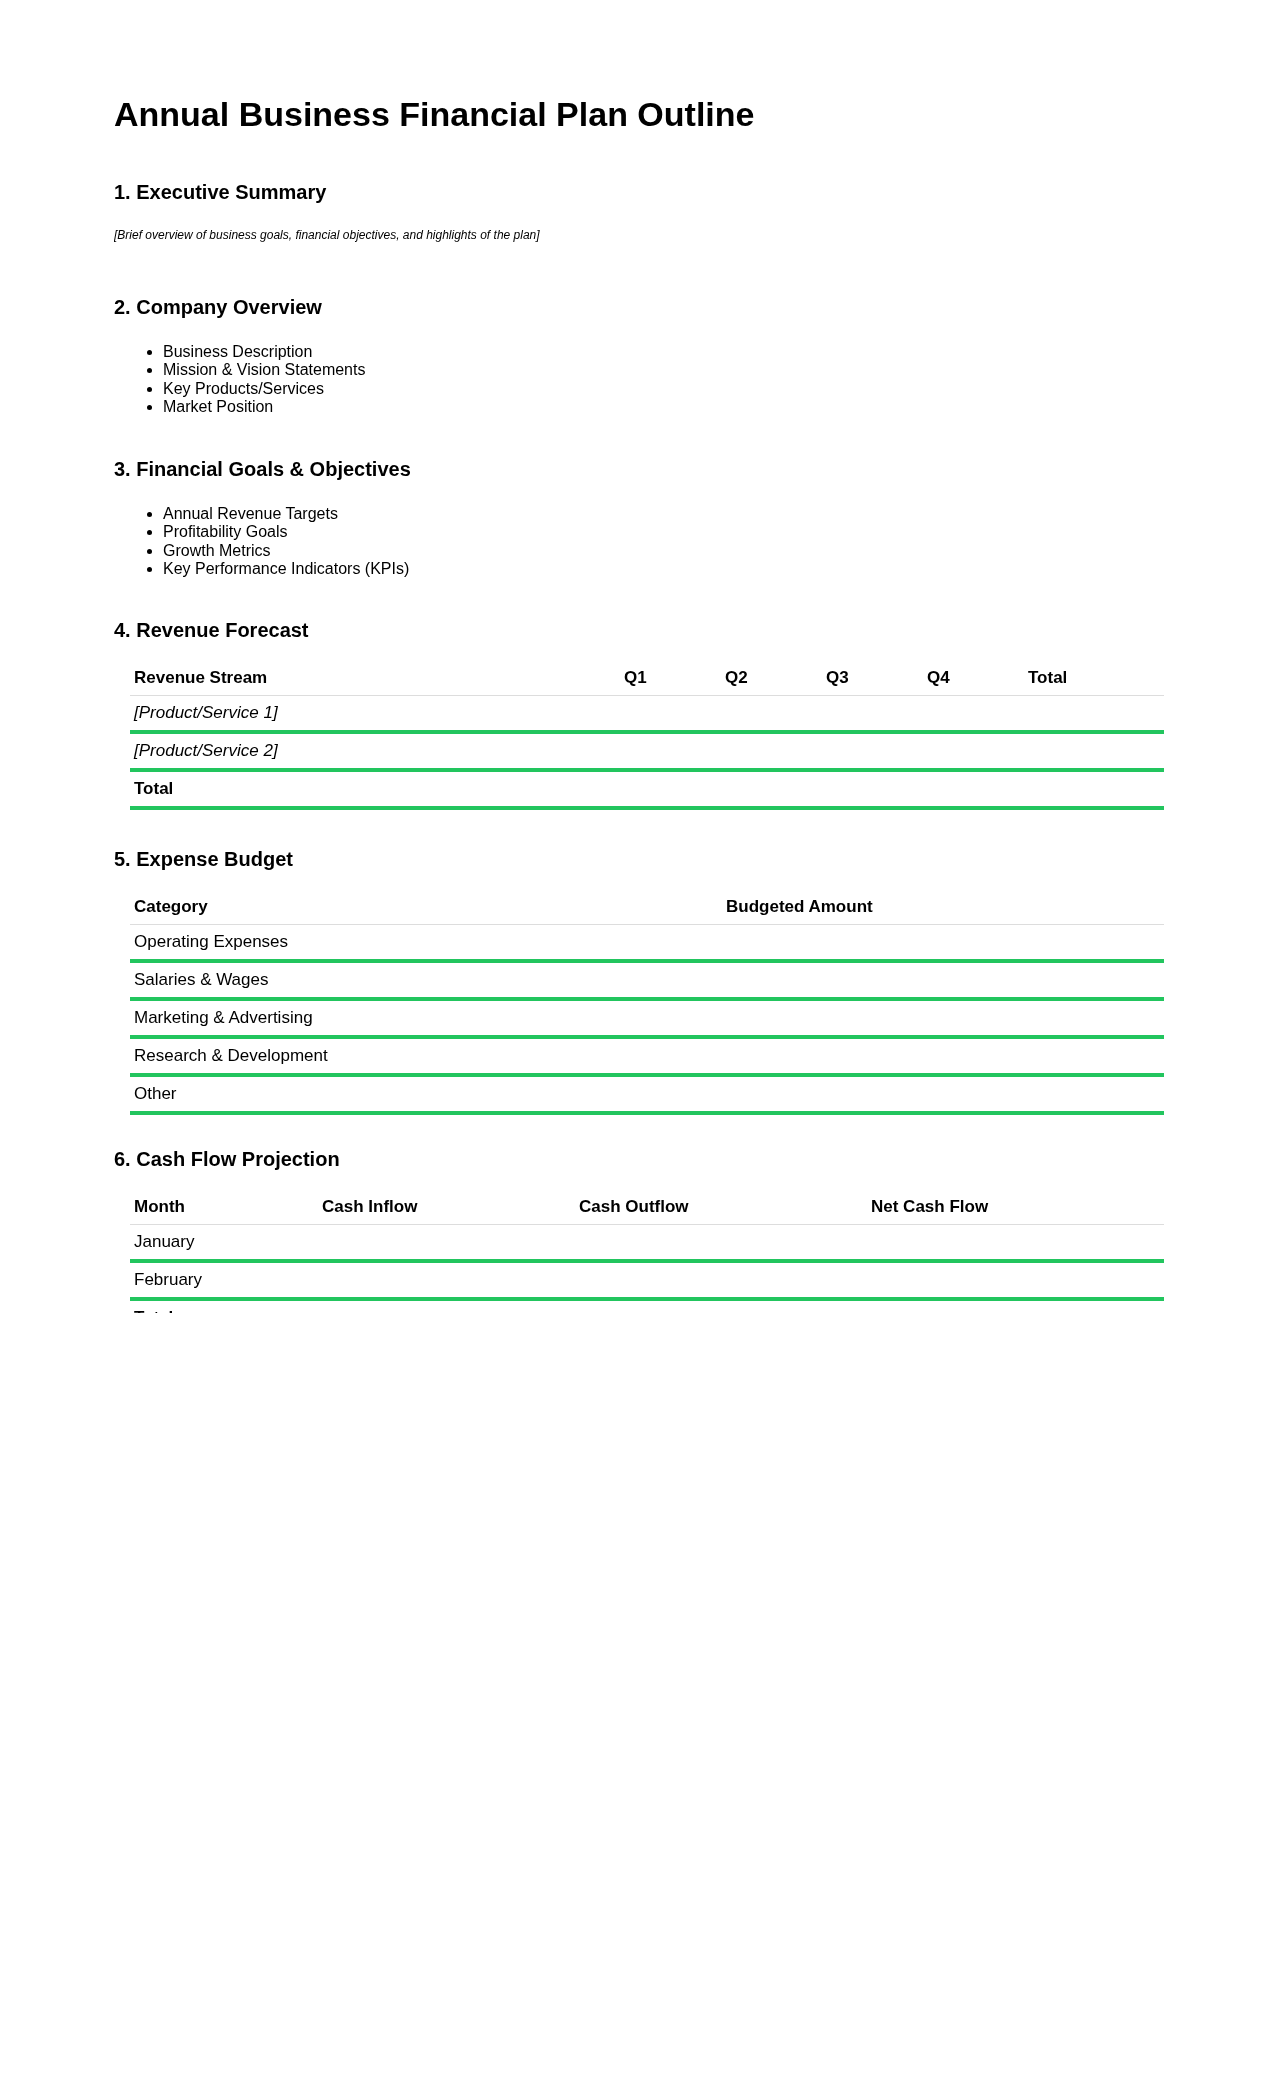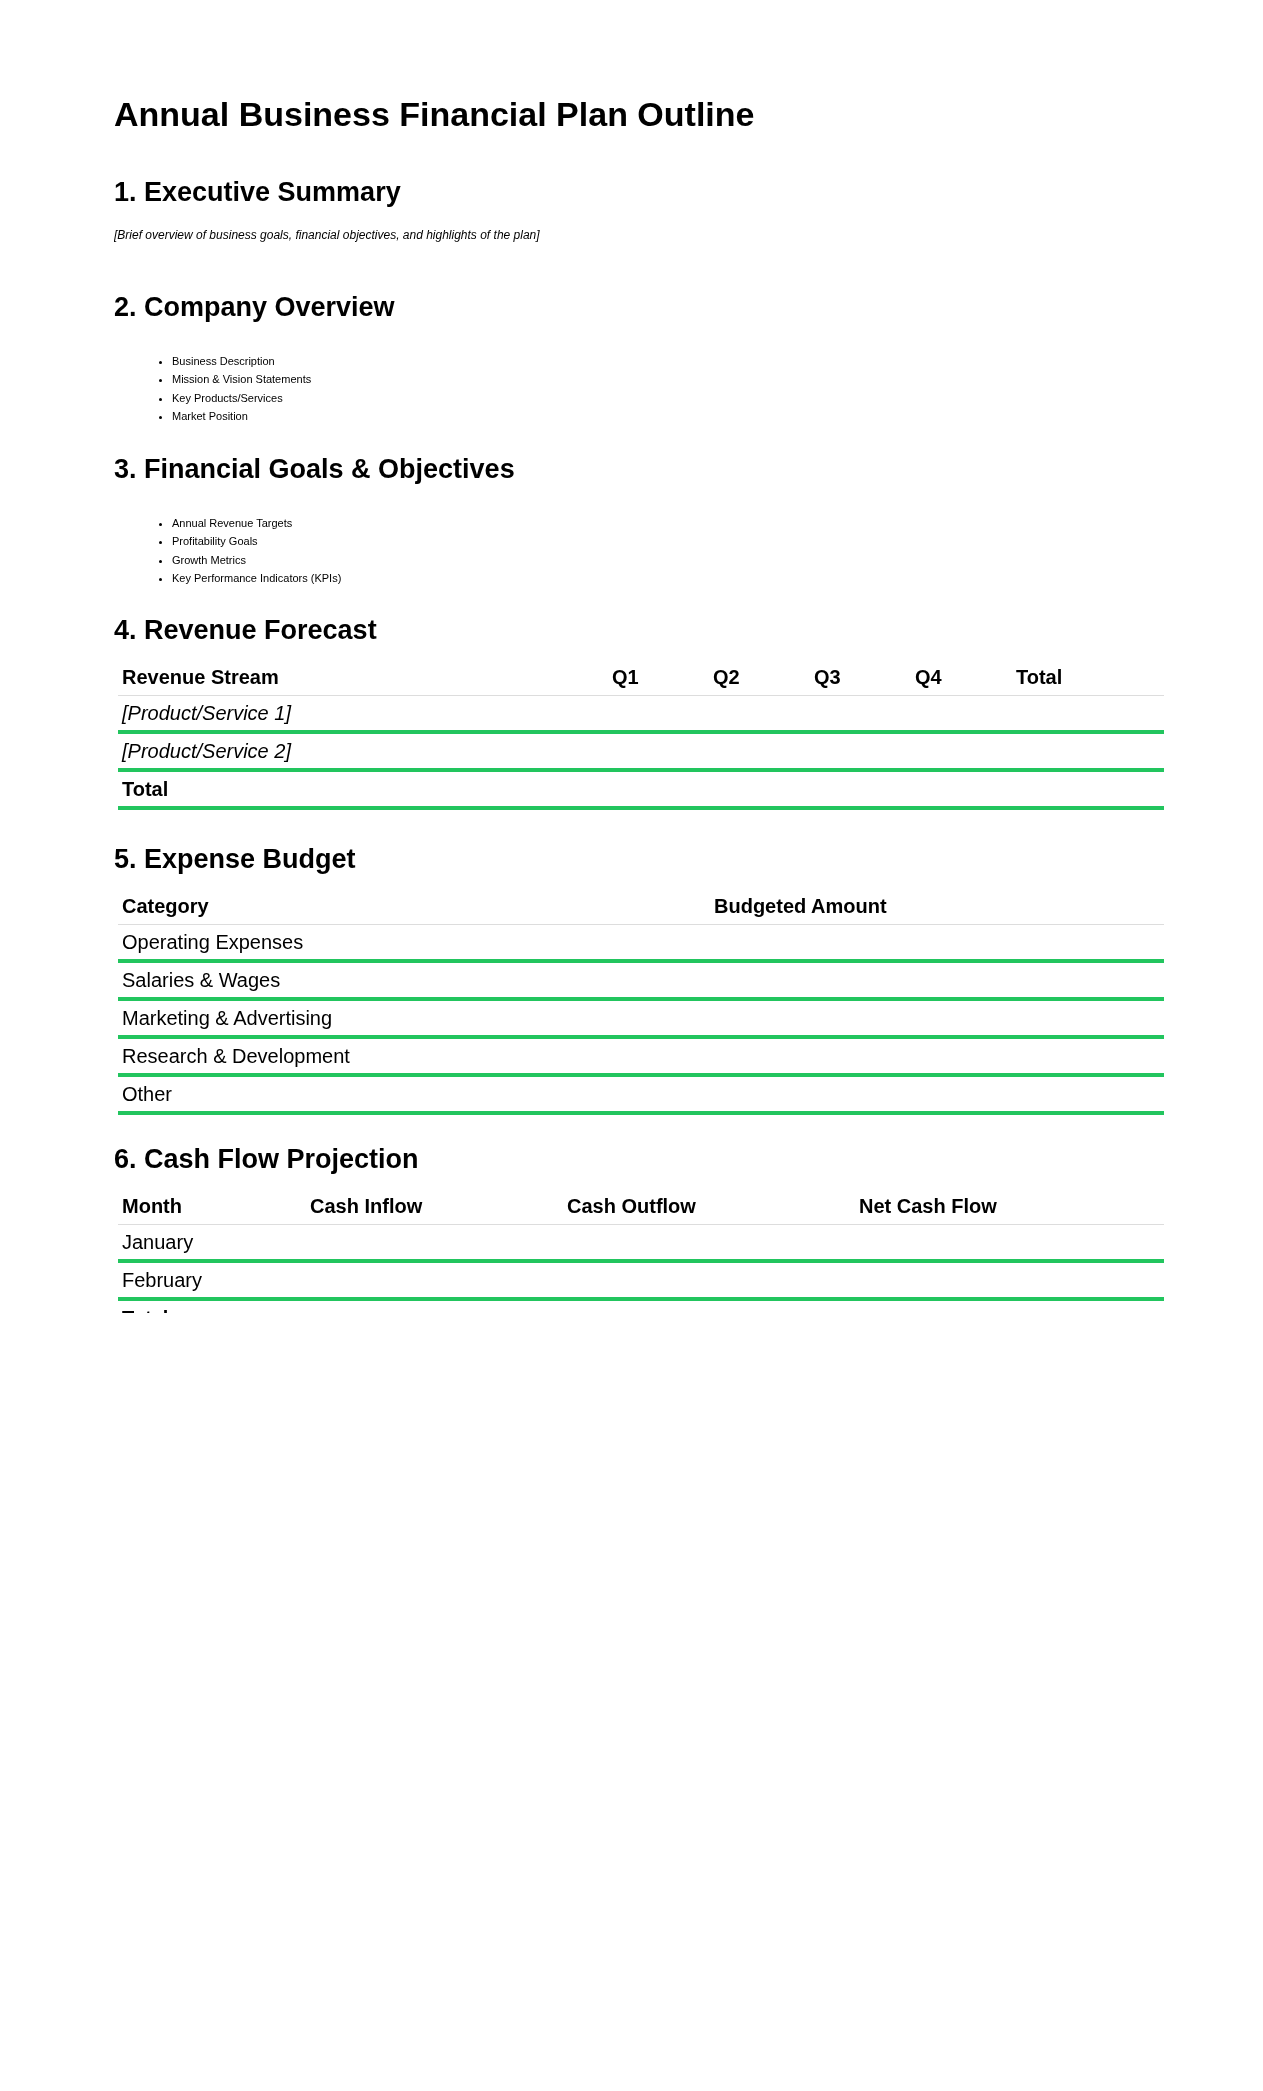--- a/index.html
+++ b/index.html
@@ -1,24 +1,24 @@
 <!DOCTYPE html>
 <html><head>
 <meta charset="utf-8">
 <style>
   html, body { margin: 0; padding: 0; background: #ffffff; }
   body { width: 1263px; height: 2091px; position: relative; overflow: hidden;
          font-family: "Liberation Sans", sans-serif; color: #000; }
   .page { position: absolute; left: 114px; top: 0; width: 1050px; height: 1313px; overflow: hidden; }
   h1 { position: absolute; left: 0; top: 92px; margin: 0; font-size: 34px; font-weight: bold; line-height: 44px; white-space: nowrap; }
-  h2 { position: absolute; left: 0; margin: 0; font-size: 27px; font-weight: bold; line-height: 30px; white-space: nowrap; }
+  h2 { position: absolute; left: 0; margin: 0; font-size: 20px; font-weight: bold; line-height: 30px; white-space: nowrap; }
   .para { position: absolute; left: 0; margin: 0; font-size: 12px; font-style: italic; line-height: 20px; }
-  ul { position: absolute; left: 0; margin: 16px; padding-left: 42px; font-size: 11px; line-height: 18.3px; }
+  ul { position: absolute; left: 0; margin: 7px; padding-left: 42px; font-size: 16px; line-height: 18.3px; }
   ul li { margin: 0; }
-  table { position: absolute; left: 4px; width: 1050px; border-collapse: collapse; font-size: 20px; }
+  table { position: absolute; left: 16px; width: 1050px; border-collapse: collapse; font-size: 17px; }
   th, td { text-align: left; padding: 0 4px; height: 34px; border-bottom: 4px solid #22c55e; vertical-align: middle; }
   th { font-weight: bold; height: 35px; border-bottom: 1px solid #dddddd; }
   .ital { font-style: italic; }
   .bold { font-weight: bold; }
 </style>
 </head>
 <body>
 
 <div class="page">
 

